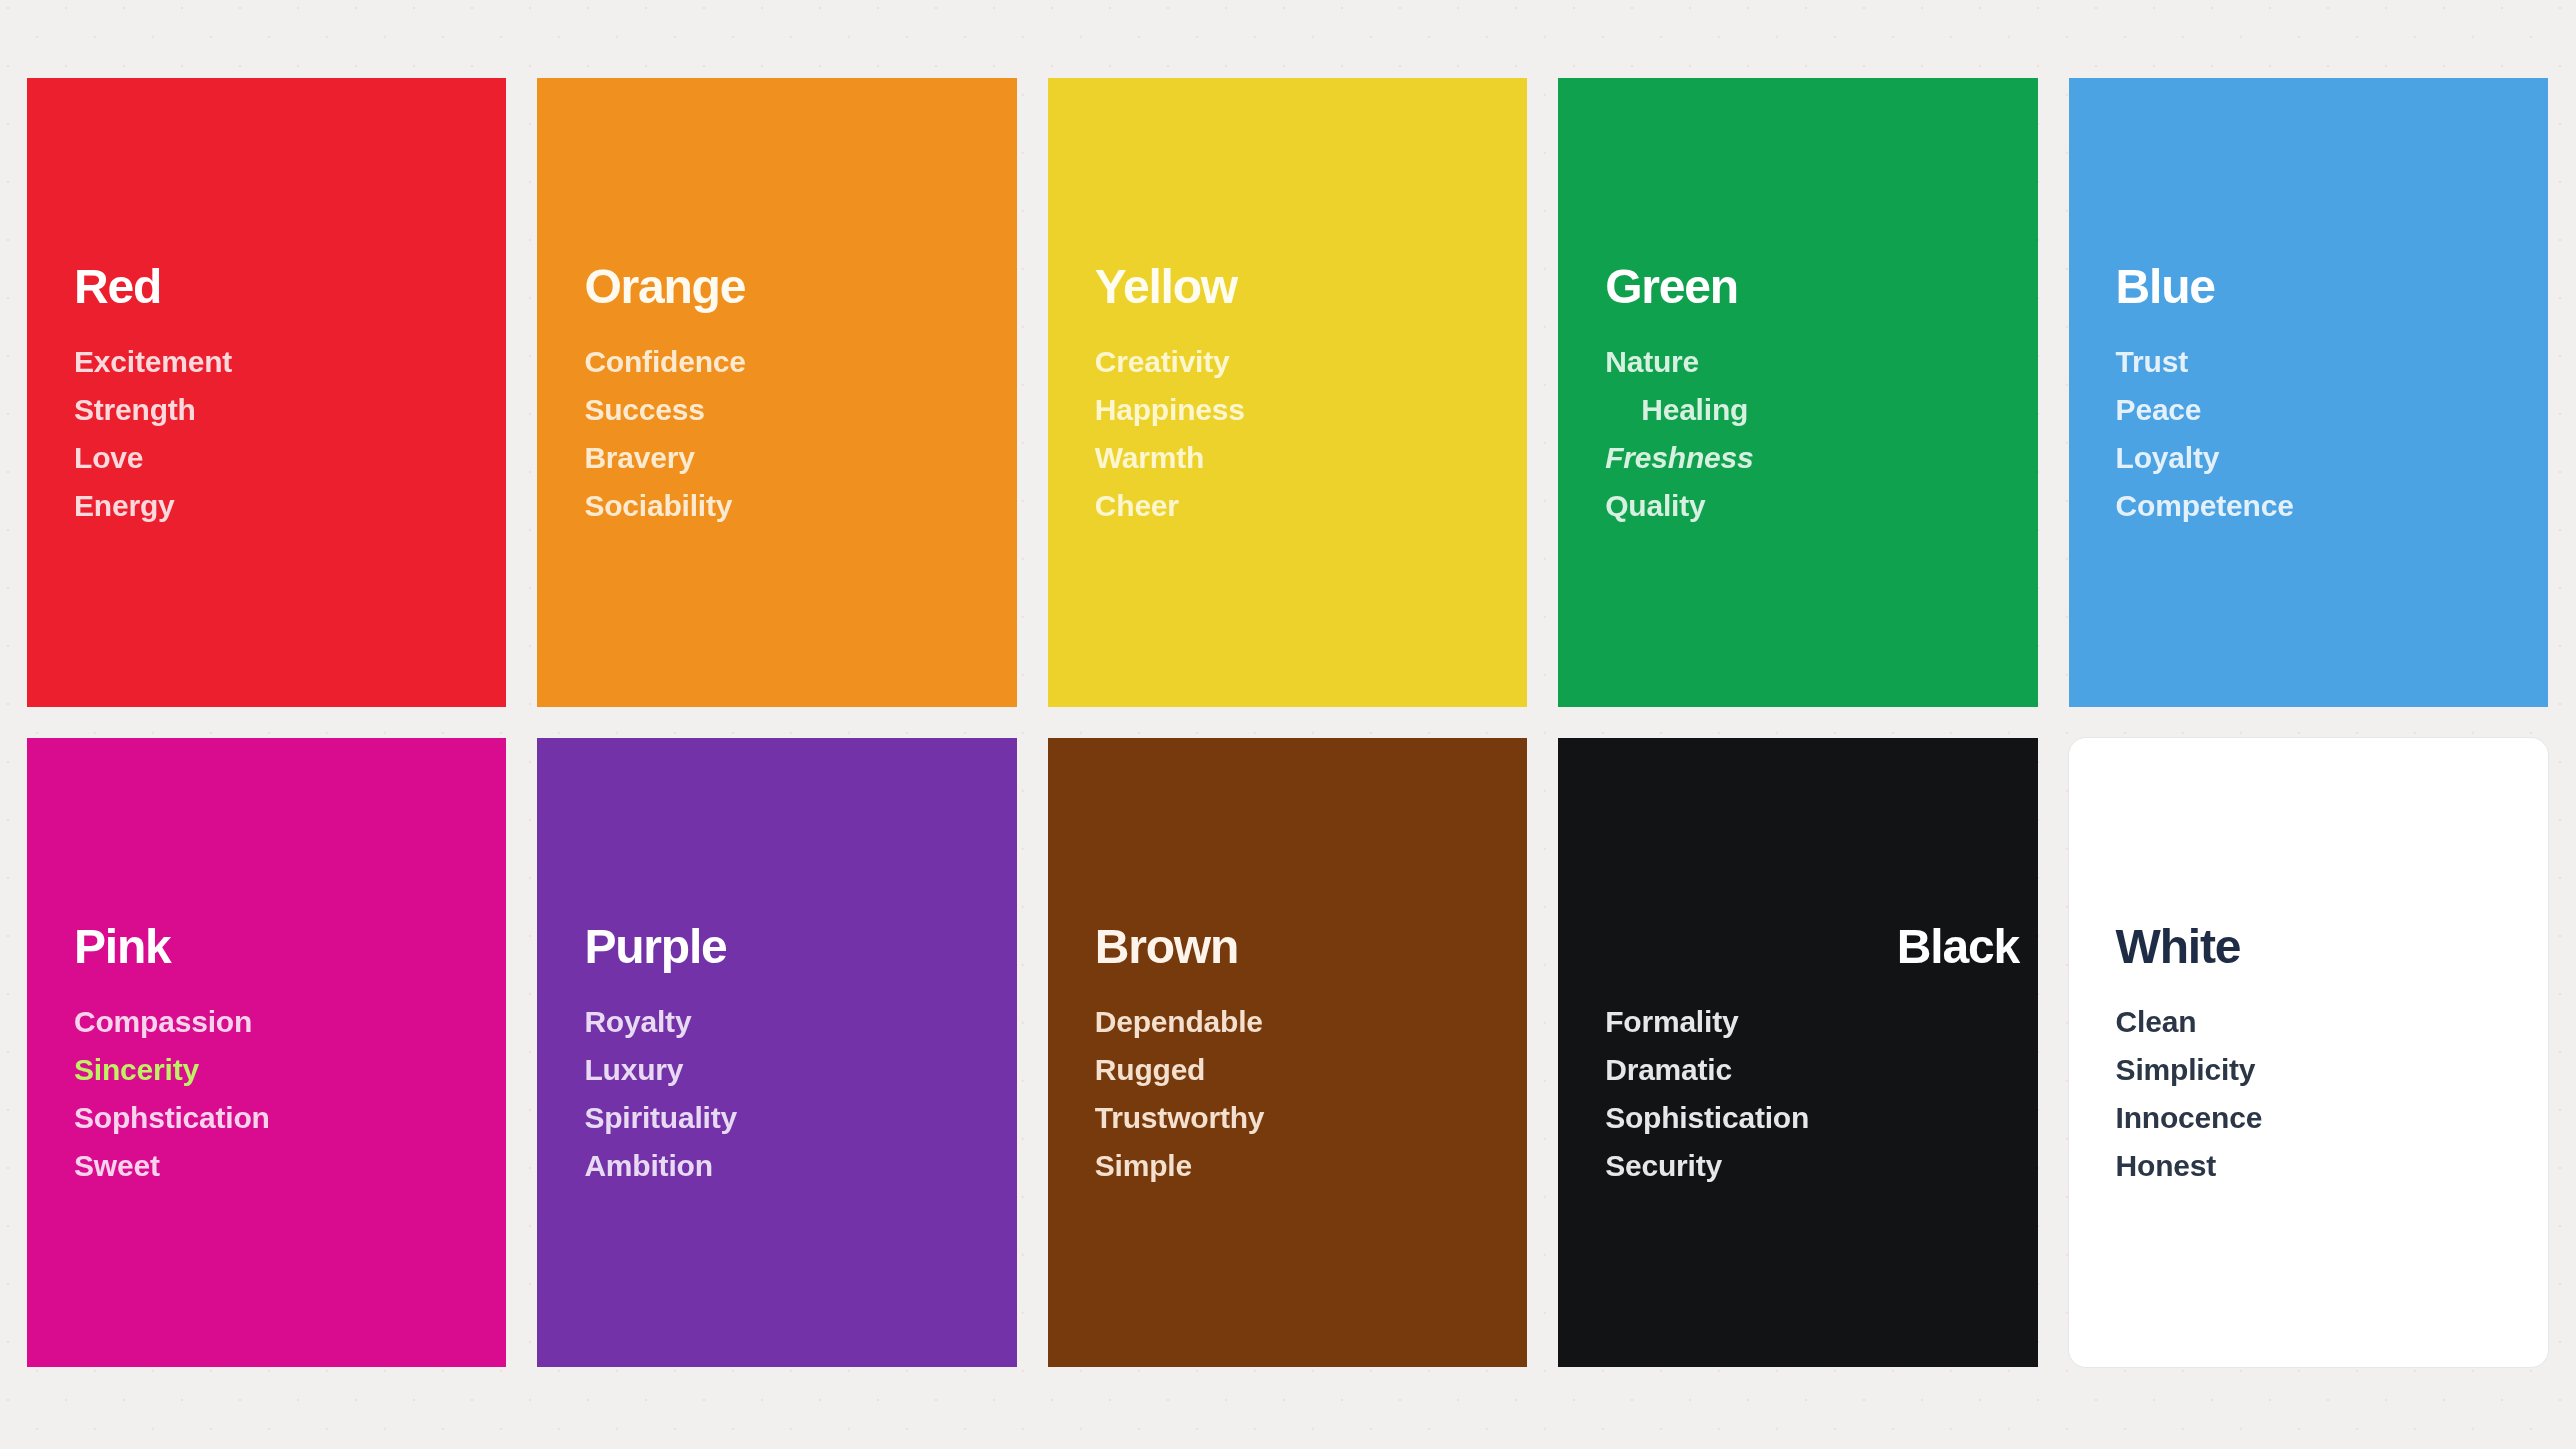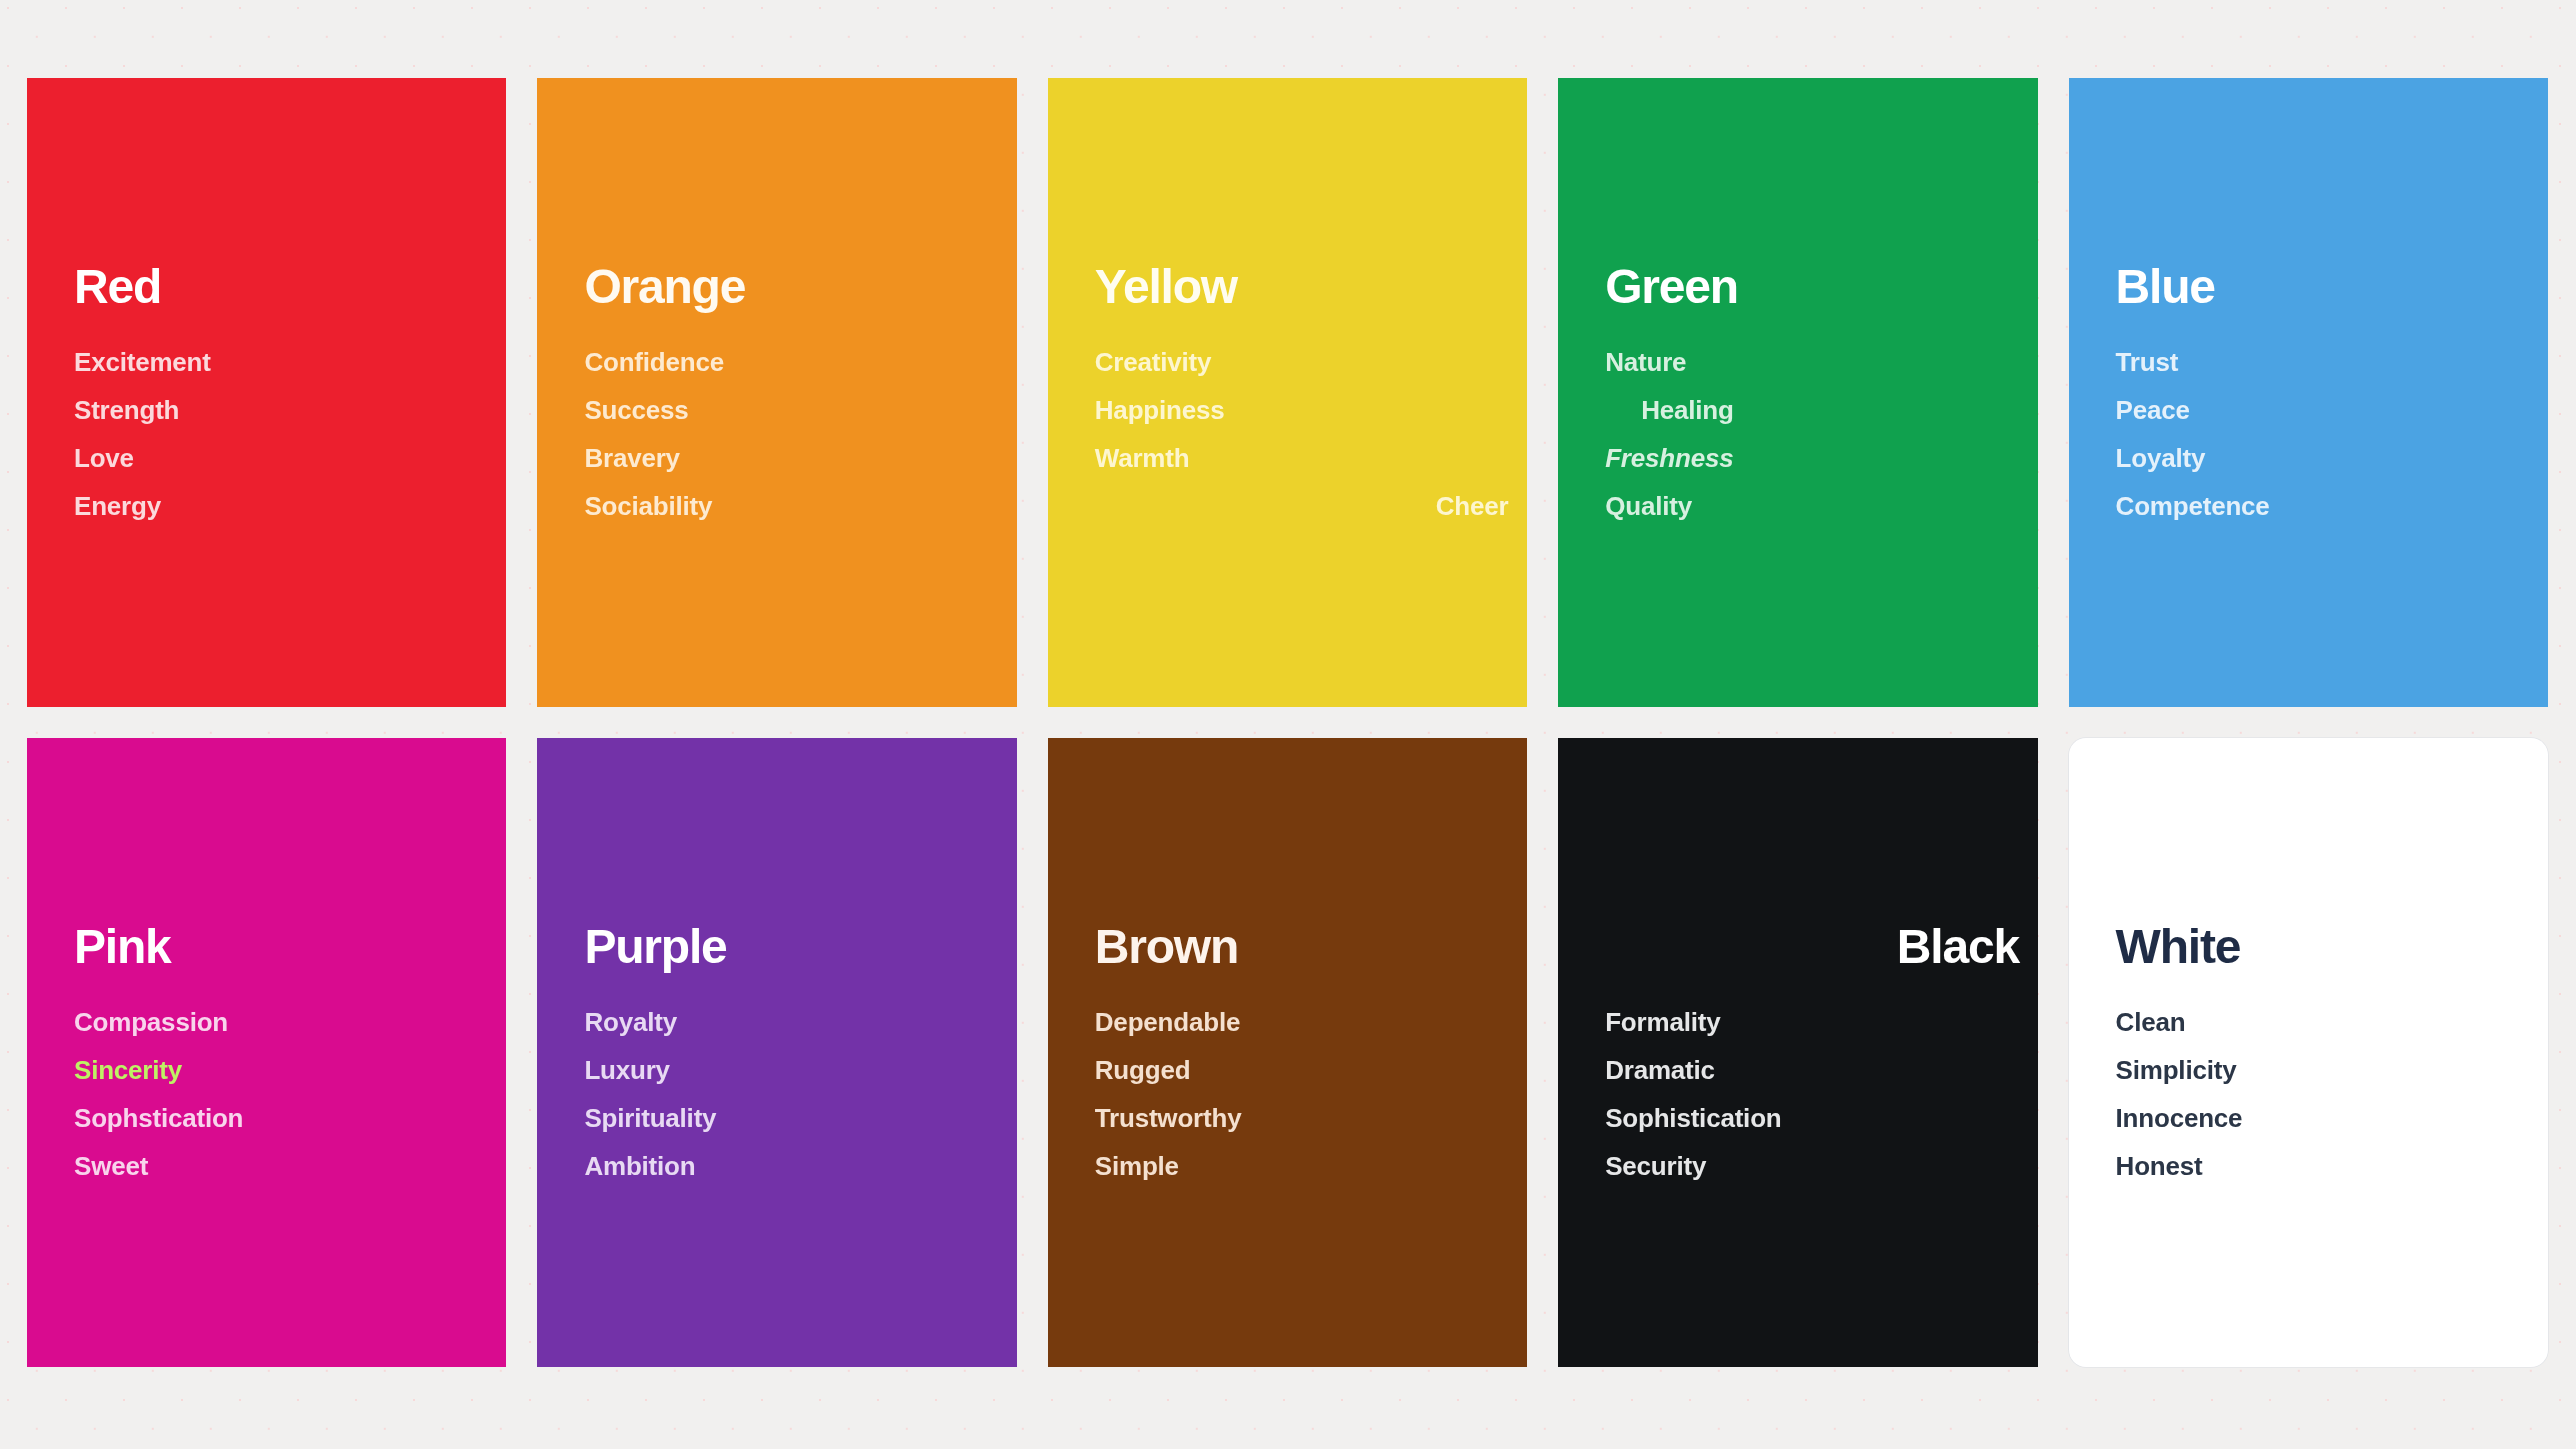--- a/index.html
+++ b/index.html
@@ -59,21 +59,21 @@
     letter-spacing: -1.2px;
     margin-bottom: 26.5px;
     white-space: nowrap;
   }
 
   .trait-list {
     list-style: none;
   }
 
   .trait {
-    font-size: 26px;
+    font-size: 30px;
     font-weight: 700;
     line-height: 48px;
     letter-spacing: -0.2px;
     white-space: nowrap;
   }
 
   
   .swatch.is-light {
     box-shadow: 0 0 0 0.8px #e2e4e8;
   }
@@ -104,21 +104,21 @@
         </ul>
       </div>
     </div>
     <div class="swatch" style="background-color: rgb(236, 210, 43);">
       <div class="textblock">
         <div class="swatch-title" style="color: rgb(255, 253, 240);">Yellow</div>
         <ul class="trait-list">
           <li class="trait" style="color: rgb(253, 246, 207);">Creativity</li>
           <li class="trait" style="color: rgb(253, 246, 207);">Happiness</li>
           <li class="trait" style="color: rgb(253, 246, 207);">Warmth</li>
-          <li class="trait" style="color: rgb(253, 246, 207); text-align: right;">Cheer</li>
+          <li class="trait" style="color: rgb(253, 246, 207);">Cheer</li>
         </ul>
       </div>
     </div>
     <div class="swatch" style="background-color: rgb(16, 161, 78);">
       <div class="textblock">
         <div class="swatch-title" style="color: rgb(255, 255, 255);">Green</div>
         <ul class="trait-list">
           <li class="trait" style="color: rgb(215, 240, 224);">Nature</li>
           <li class="trait" style="color: rgb(215, 240, 224); margin-left: 36px;">Healing</li>
           <li class="trait" style="color: rgb(215, 240, 224); font-style: italic;">Freshness</li>

